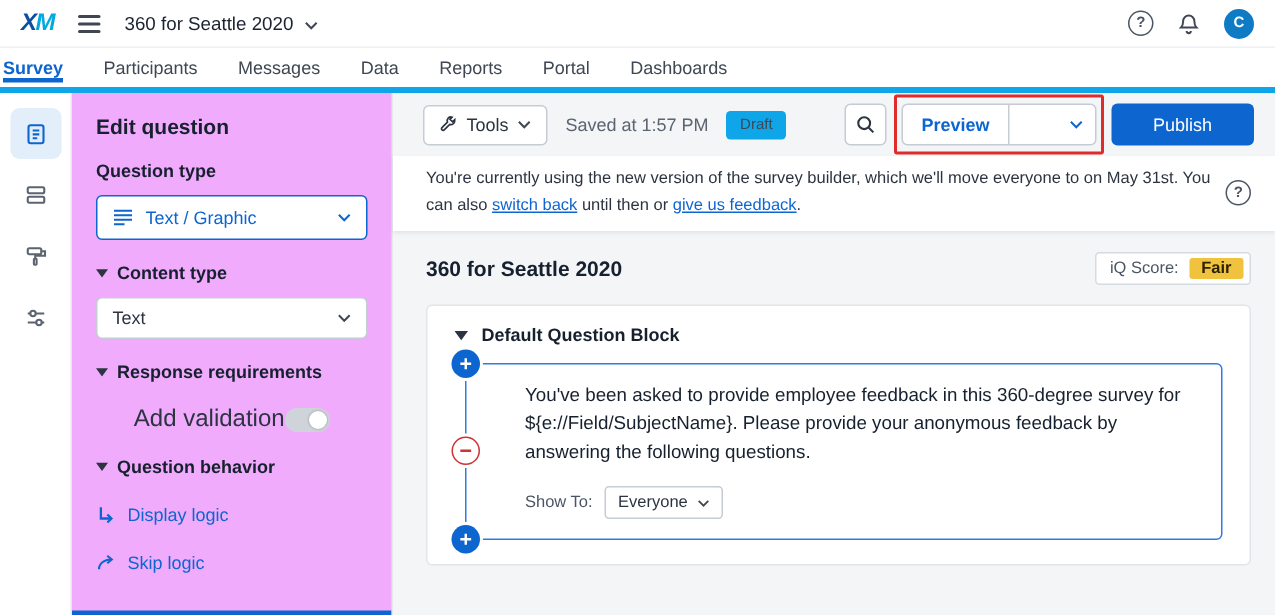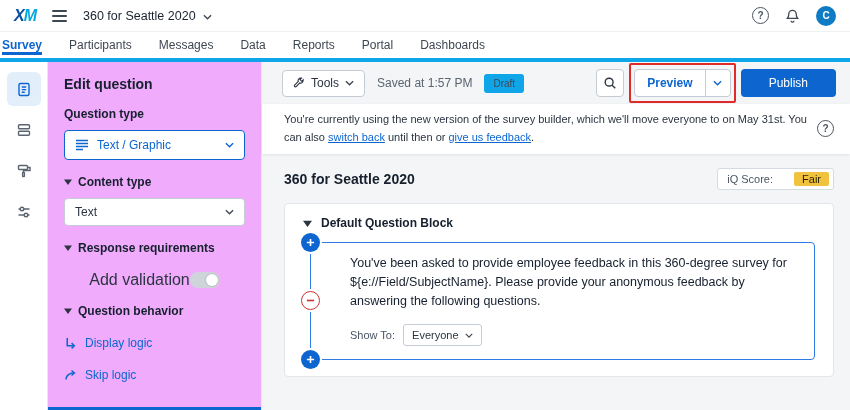--- a/index.html
+++ b/index.html
@@ -46,36 +46,36 @@
 
   
   .main { flex:1; background:#f3f5f7; display:flex; flex-direction:column; min-width:0; }
   .toolbar { height:42px; display:flex; align-items:center; padding:0 14px 0 20px; gap:12px; }
   .btn { display:flex; align-items:center; gap:6px; background:#fff; border:1px solid #c6ccd4; border-radius:4px; height:27px; padding:0 10px; font-size:12px; color:#2b3440; cursor:pointer; }
   .saved { font-size:12px; color:#5b6470; }
   .badge-draft { background:#0ea5e9; color:#3f4753; border-radius:3px; padding:4px 9px; font-size:10px; }
   .toolbar-right { margin-left:auto; display:flex; align-items:center; gap:10px; }
   .icon-btn { width:28px; height:28px; background:#fff; border:1px solid #c6ccd4; border-radius:4px; display:flex; align-items:center; justify-content:center; cursor:pointer; }
   .preview-wrap { position:relative; }
-  .split-btn { display:flex; height:28px; background:#fff; border:1px solid #c6ccd4; border-radius:4px; overflow:hidden; }
+  .split-btn { display:flex; height:28px; background:#fff; border:1px solid #c6ccd4; border-radius:4px; overflow:hidden;gap:33px; }
   .split-main { display:flex; align-items:center; padding:0 12px; color:#0d66d0; font-size:12px; font-weight:600; border-right:1px solid #c6ccd4; cursor:pointer; }
   .split-caret { width:24px; display:flex; align-items:center; justify-content:center; color:#0d66d0; cursor:pointer; }
   .annotation { position:absolute; top:-6px; bottom:-6px; left:-5px; right:-5px; border:2px solid #e02b2b; border-radius:2px; pointer-events:none; }
   .btn-publish { background:#0d66d0; color:#fff; border:none; border-radius:4px; height:28px; padding:0 28px; font-size:12px; cursor:pointer; }
 
   .notice { background:#fff; padding:7px 16px 8px 22px; display:flex; gap:10px; box-shadow:0 1px 3px rgba(0,0,0,.08); position:relative; z-index:1; }
   .notice-text { font-size:11px; color:#2b3440; line-height:1.6; max-width:560px; }
   .notice a { color:#0d66d0; text-decoration:underline; cursor:pointer; }
   .notice .help-circle { margin-left:auto; align-self:center; flex:0 0 auto; }
 
   .canvas { flex:1; padding:14px 16px 0 22px; overflow:hidden; }
   .title-row { display:flex; align-items:center; justify-content:space-between; }
   .survey-title { font-size:14px; font-weight:600; color:#16202e; }
-  .iq-badge { display:flex; align-items:center; gap:21px; background:#fff; border:1px solid #d6dbe1; border-radius:3px; padding:3px 4px 3px 9px; font-size:11px; color:#4b5563; }
-  .iq-fair { background:#f0c23d; color:#2b2300; border-radius:2px; padding:1px 8px; font-size:11px; font-weight:400;text-align:right; }
+  .iq-badge { display:flex; align-items:center; gap:7px; background:#fff; border:1px solid #d6dbe1; border-radius:3px; padding:3px 4px 3px 9px; font-size:11px; color:#4b5563; }
+  .iq-fair { background:#f0c23d; color:#2b2300; border-radius:2px; padding:1px 8px; font-size:11px; font-weight:700;text-align:right; }
 
   .block-card { margin-top:13px; background:#fff; border:1px solid #e2e6ea; border-radius:4px; padding:10px 14px 16px 14px; }
   .block-header { display:flex; align-items:center; gap:9px; font-size:12px; font-weight:600; color:#16202e; margin:2px 0 12px 4px; }
   .tri { color:#2b3440; display:flex; cursor:pointer; }
 
   .question-card { position:relative; margin:0 4px 0 11px; border:1.5px solid #2f7ae5; border-radius:4px; background:#fff; padding:11px 14px 13px 14px; cursor:pointer; }
   .edge-circle { position:absolute; left:-10px; width:19px; height:19px; border-radius:50%; display:flex; align-items:center; justify-content:center; box-shadow:0 0 0 2px #fff; cursor:pointer; }
   .edge-circle.add { background:#0d66d0; color:#fff; }
   .edge-circle.remove { background:#fff; border:1.5px solid #cc3333; color:#cc3333; }
   .pos-top { top:-10px; } .pos-mid { top:calc(50% - 10px); } .pos-bottom { bottom:-10px; }

